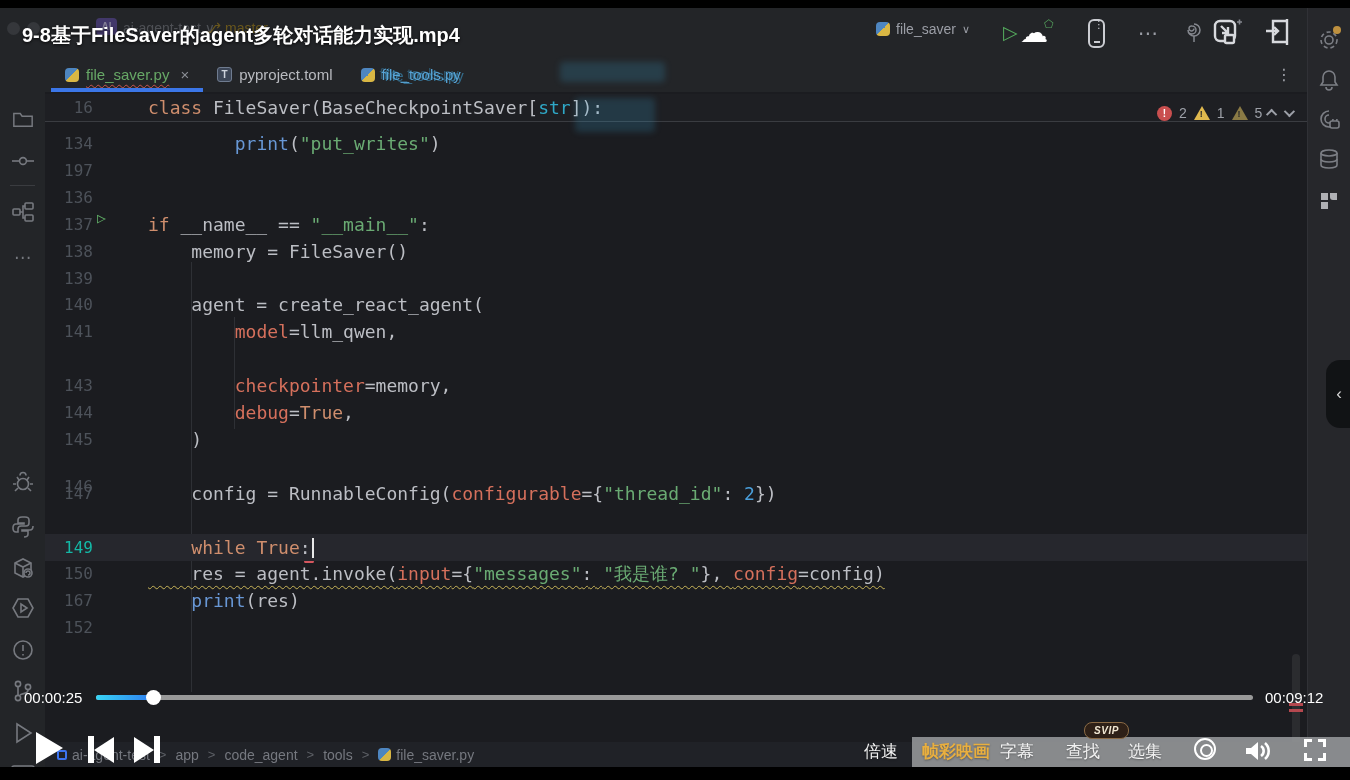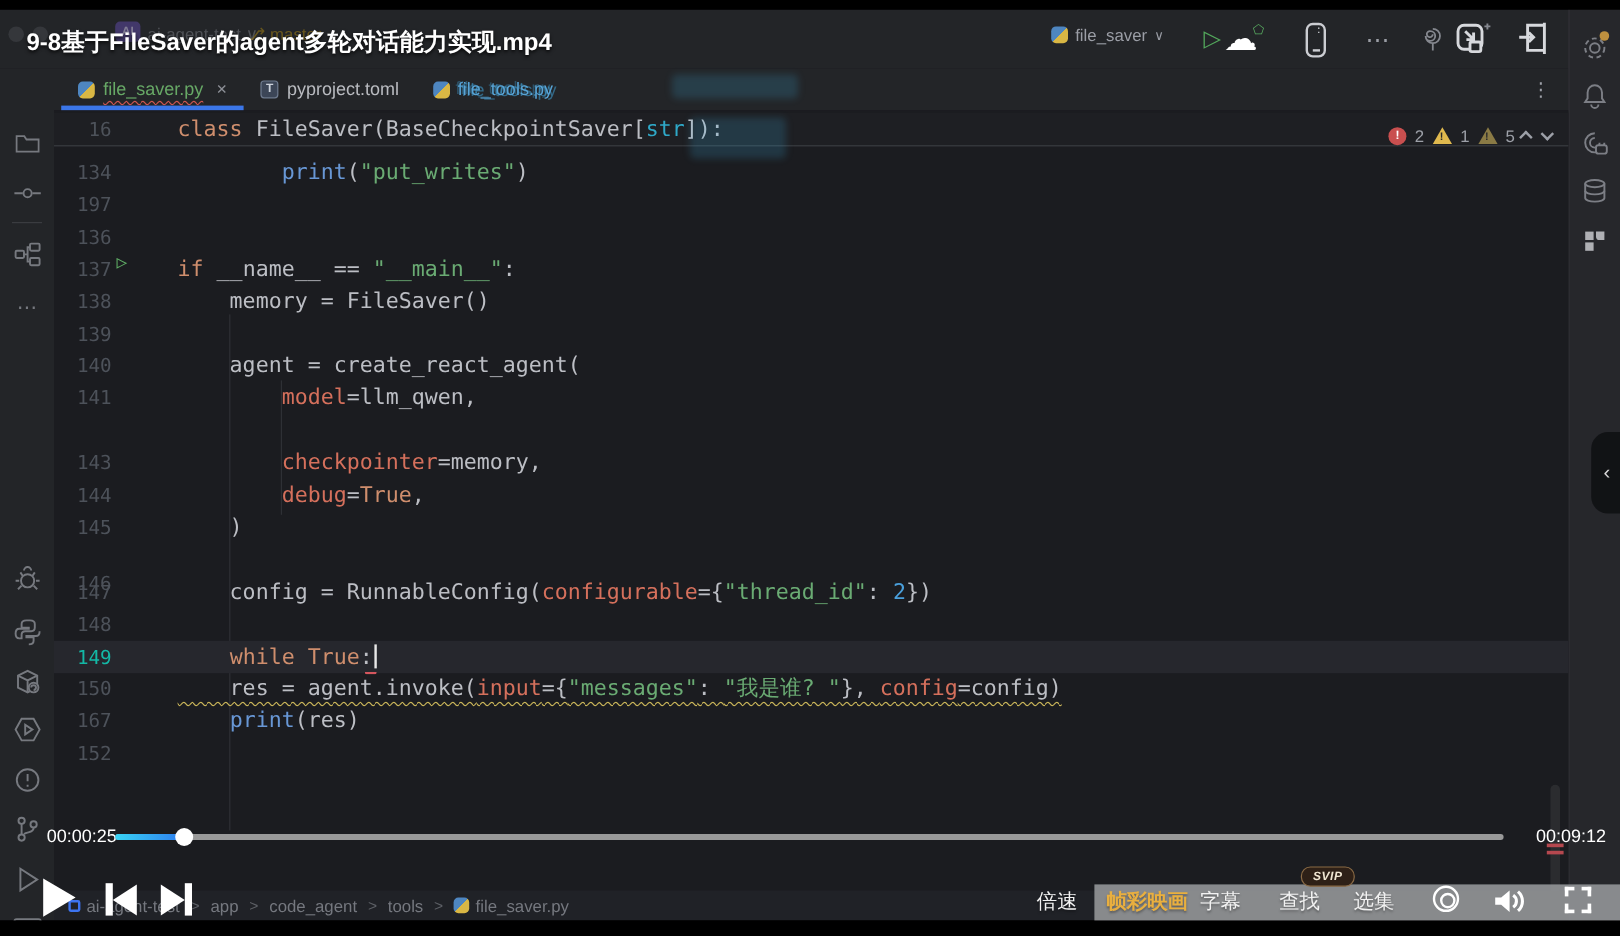--- a/index.html
+++ b/index.html
@@ -70,21 +70,21 @@
 
   
   .railicon { position:absolute; left:0; width:45px; text-align:center; opacity:.8; }
   .rricon  { position:absolute; left:1307px; width:43px; text-align:center; opacity:.85; }
   .railicon svg, .rricon svg { stroke:#8b8e95; fill:none; stroke-width:1.6; }
   .raildiv { position:absolute; left:10px; width:25px; height:1px; background:#3a3c40; }
 
   
   .blackbar { position:absolute; left:0; width:1350px; background:#000; }
   .vtitle { position:absolute; left:22px; top:22px; color:#fff; font-size:20px; font-weight:bold; text-shadow:0 1px 3px rgba(0,0,0,.8); }
-  .vtime { position:absolute; top:689px; color:#fff; font-size:15px;margin-left:15px; }
+  .vtime { position:absolute; top:689px; color:#fff; font-size:15px; }
   .ptrack { position:absolute; left:96px; top:695px; width:1157px; height:5px; border-radius:3px; background:rgba(175,175,175,.85); }
   .pfill { position:absolute; left:0; top:0; height:5px; border-radius:3px; background:linear-gradient(90deg,#38d4f4,#2e7df0); }
   .pknob { position:absolute; top:-5px; width:15px; height:15px; border-radius:50%; background:#fff; }
   .vplay { position:absolute; left:36px; top:732px; width:0; height:0; border-left:27px solid #fff; border-top:16px solid transparent; border-bottom:16px solid transparent; }
   .skip { position:absolute; top:736px; display:flex; align-items:center; }
   .skip .bar { width:6px; height:27px; background:#fff; }
   .skip .tri-l { width:0; height:0; border-right:20px solid #fff; border-top:13px solid transparent; border-bottom:13px solid transparent; }
   .skip .tri-r { width:0; height:0; border-left:20px solid #fff; border-top:13px solid transparent; border-bottom:13px solid transparent; }
   .ctrl-strip { position:absolute; left:912px; top:737px; width:438px; height:30px; background:rgba(150,152,155,.88); }
   .vctrl { position:absolute; top:740px; color:#f2f2f2; font-size:17px; text-shadow:0 1px 2px rgba(0,0,0,.35); }
@@ -286,21 +286,20 @@
         <div class="code-row" style="top: 118.7px;"><span class="gut">137</span><span class="runarrow">▷</span><span class="toks"><span class="tk-k">if </span><span class="tk-d">__name__ == </span><span class="tk-s">"__main__"</span><span class="tk-d">:</span></span></div>
         <div class="code-row" style="top: 145.6px;"><span class="gut">138</span><span class="toks"><span class="tk-d">    memory = FileSaver()</span></span></div>
         <div class="code-row" style="top: 172.5px;"><span class="gut">139</span><span class="toks"></span></div>
         <div class="code-row" style="top: 199.4px;"><span class="gut">140</span><span class="toks"><span class="tk-d">    agent = create_react_agent(</span></span></div>
         <div class="code-row" style="top: 226.3px;"><span class="gut">141</span><span class="toks"><span class="tk-d">        </span><span class="tk-p">model</span><span class="tk-d">=llm_qwen,</span></span></div>
         <div class="code-row" style="top: 280.1px;"><span class="gut">143</span><span class="toks"><span class="tk-d">        </span><span class="tk-p">checkpointer</span><span class="tk-d">=memory,</span></span></div>
         <div class="code-row" style="top: 307px;"><span class="gut">144</span><span class="toks"><span class="tk-d">        </span><span class="tk-p">debug</span><span class="tk-d">=</span><span class="tk-k">True</span><span class="tk-d">,</span></span></div>
         <div class="code-row" style="top: 333.9px;"><span class="gut">145</span><span class="toks"><span class="tk-d">    )</span></span></div>
         <div class="code-row" style="top: 381px;"><span class="gut">146</span><span class="toks"></span></div>
         <div class="code-row" style="top: 387.7px;"><span class="gut">147</span><span class="toks"><span class="tk-d">    config = RunnableConfig(</span><span class="tk-p">configurable</span><span class="tk-d">={</span><span class="tk-s">"thread_id"</span><span class="tk-d">: </span><span class="tk-n">2</span><span class="tk-d">})</span></span></div>
-        <div class="code-row" style="top: 414.6px;"><span class="gut">148</span><span class="toks"></span></div>
         <div class="code-row curline" style="top: 441.5px;"><span class="gut bright">149</span><span class="toks"><span class="tk-d">    </span><span class="tk-k">while </span><span class="tk-k">True</span><span class="tk-d">:</span><span class="cursorbar"></span><span class="mini-squig"></span></span></div>
         <div class="code-row" style="top: 468.4px;"><span class="gut">150</span><span class="toks warn"><span class="tk-d">    res = agent.invoke(</span><span class="tk-p">input</span><span class="tk-d">={</span><span class="tk-s">"messages"</span><span class="tk-d">: </span><span class="tk-s">"我是谁? "</span><span class="tk-d">}, </span><span class="tk-p">config</span><span class="tk-d">=config)</span></span></div>
         <div class="code-row" style="top: 495.3px;"><span class="gut">167</span><span class="toks"><span class="tk-d">    </span><span class="tk-f">print</span><span class="tk-d">(res)</span></span></div>
         <div class="code-row" style="top: 522.2px;"><span class="gut">152</span><span class="toks"></span></div>
       </div>
 
     <div class="scroll-thumb"></div>
     <div class="errmark" style="top:695px"></div>
     <div class="errmark" style="top:701px"></div>
 

